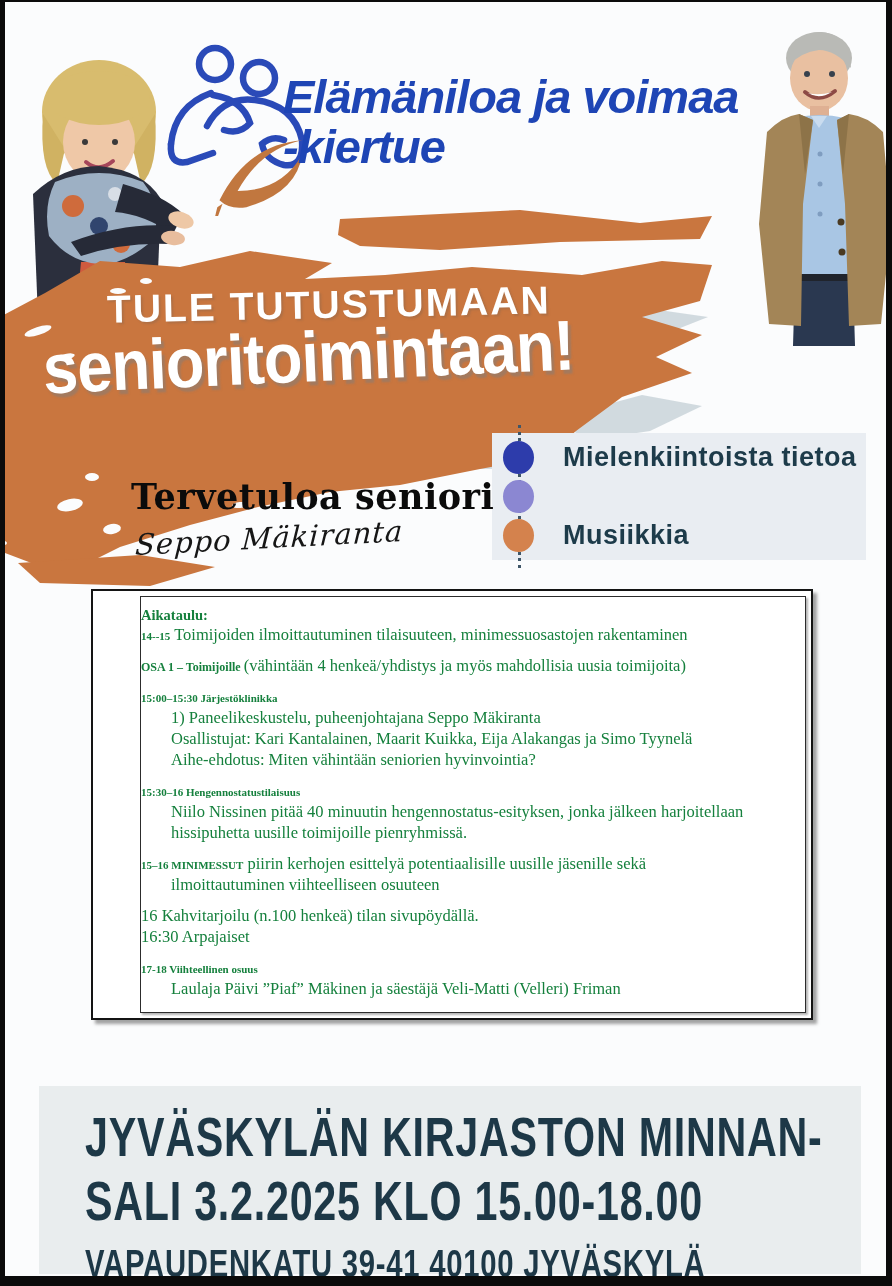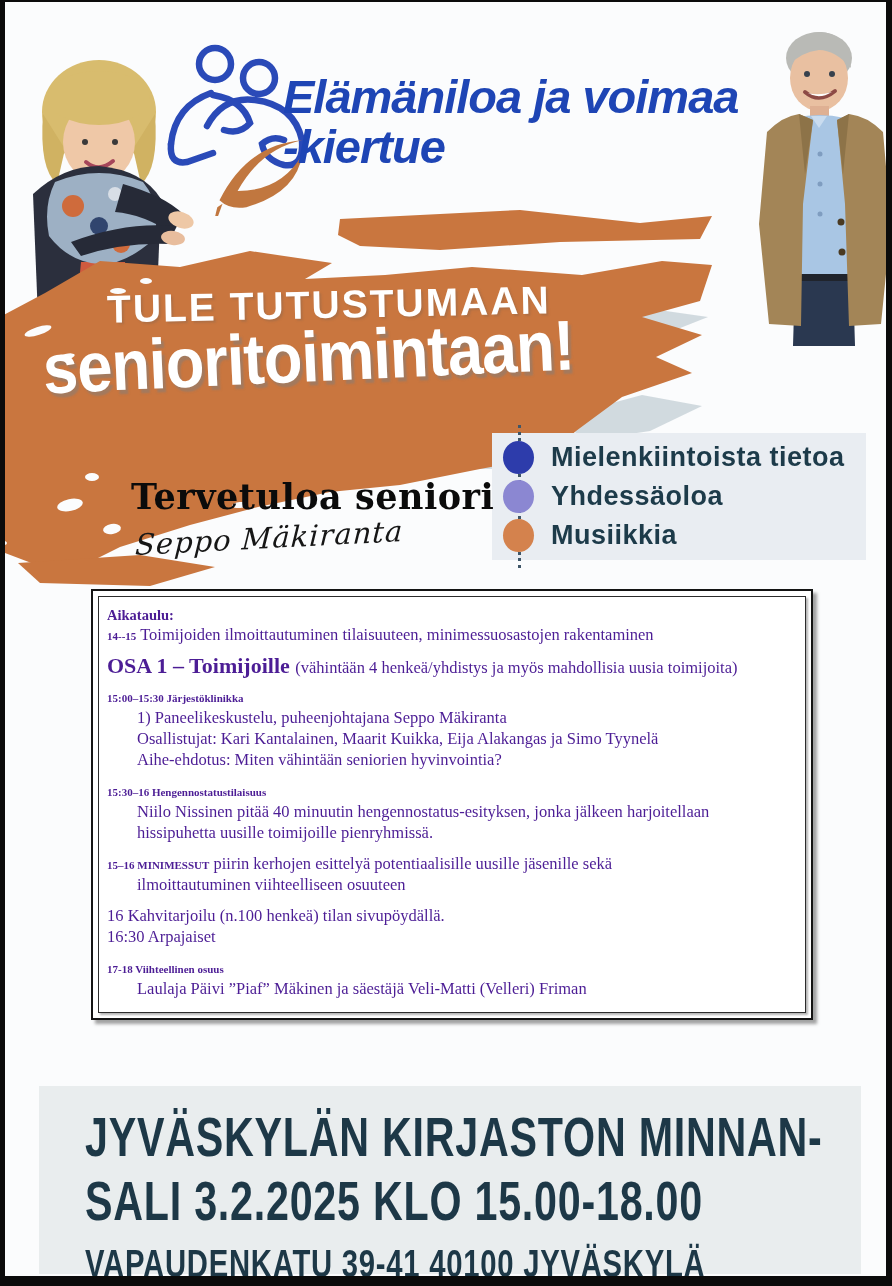--- a/index.html
+++ b/index.html
@@ -40,21 +40,21 @@
 
   
   .features{
     left:487px; top:431px; width:374px; height:127px; background:#e9edf2;
     z-index:3; padding-top:5px; box-sizing:border-box;
   }
   .features::before{
     content:""; position:absolute; left:26px; top:-8px; bottom:-8px;
     border-left:3px dotted #3f5668;
   }
-  .feature-row{display:flex; align-items:center; height:39px; position:relative;}
+  .feature-row{display:flex; align-items:center; height:39px; position:relative;gap:12px;}
   .dot{width:31px; height:33px; border-radius:50%; margin-left:11px; z-index:1; flex:0 0 auto;}
   .feature-label{
     margin-left:17px; font-size:27px; font-weight:bold; color:#1d3b4a; letter-spacing:.5px;
     white-space:nowrap;
   }
 
   
   .welcome{
     left:94px; top:474px; z-index:3; font-family:"DejaVu Serif", serif;
     font-weight:bold; font-size:35px; color:#0b0b0b; letter-spacing:.5px;margin-left:32px;
@@ -67,27 +67,27 @@
 
   
   .schedule-outer{
     left:86px; top:587px; width:722px; height:431px; background:#ffffff;
     border:2.5px solid #141414; box-sizing:border-box; z-index:2;
     box-shadow:4px 4px 3px rgba(90,90,90,.55);
   }
   .schedule-inner{
     position:absolute; inset:5px; border:1.5px solid #2c2c2c;
     box-shadow:2px 2px 2px rgba(0,0,0,.3);
-    padding:8px 8px; box-sizing:border-box;
-    font-family:"Liberation Serif", serif; color:#4c1d95;
+    padding:8px 0; box-sizing:border-box;
+    font-family:"Liberation Serif", serif; color:#15803d;margin-left:42px;
   }
   .sline{margin:0; font-size:16.5px; line-height:19px;}
   .sline .b{font-weight:bold; font-size:11px;}
   .sline.head .b{font-size:14.5px;}
-  .sline.osa .b{font-size:22px;}
+  .sline.osa .b{font-size:12px;}
   .gap{margin-top:10px;}
   .ind{padding-left:30px;}
 
   
   .venue{
     left:34px; top:1084px; width:822px; height:188px; background:#e9edee; z-index:1;
     padding:20px 0 0 46px; box-sizing:border-box; color:#1d3847;
   }
   .venue-line{
     font-weight:bold; font-size:55px; line-height:1.16; letter-spacing:1px;
@@ -200,21 +200,20 @@
   <div class="abs banner1">TULE TUTUSTUMAAN</div>
   <div class="abs banner2">senioritoimintaan!</div>
 
   <div class="abs features">
     <div class="feature-row">
       <span class="dot" style="background-color: rgb(45, 60, 171);"></span>
       <span class="feature-label">Mielenkiintoista tietoa</span>
     </div>
     <div class="feature-row">
       <span class="dot" style="background-color: rgb(139, 135, 210);"></span>
-      <span class="feature-label">Yhdessäoloa</span>
     </div>
     <div class="feature-row">
       <span class="dot" style="background-color: rgb(212, 130, 77);"></span>
       <span class="feature-label">Musiikkia</span>
     </div>
   </div>
 
   <div class="abs welcome">Tervetuloa seniori</div>
   <div class="abs signature">Seppo Mäkiranta</div>
 

